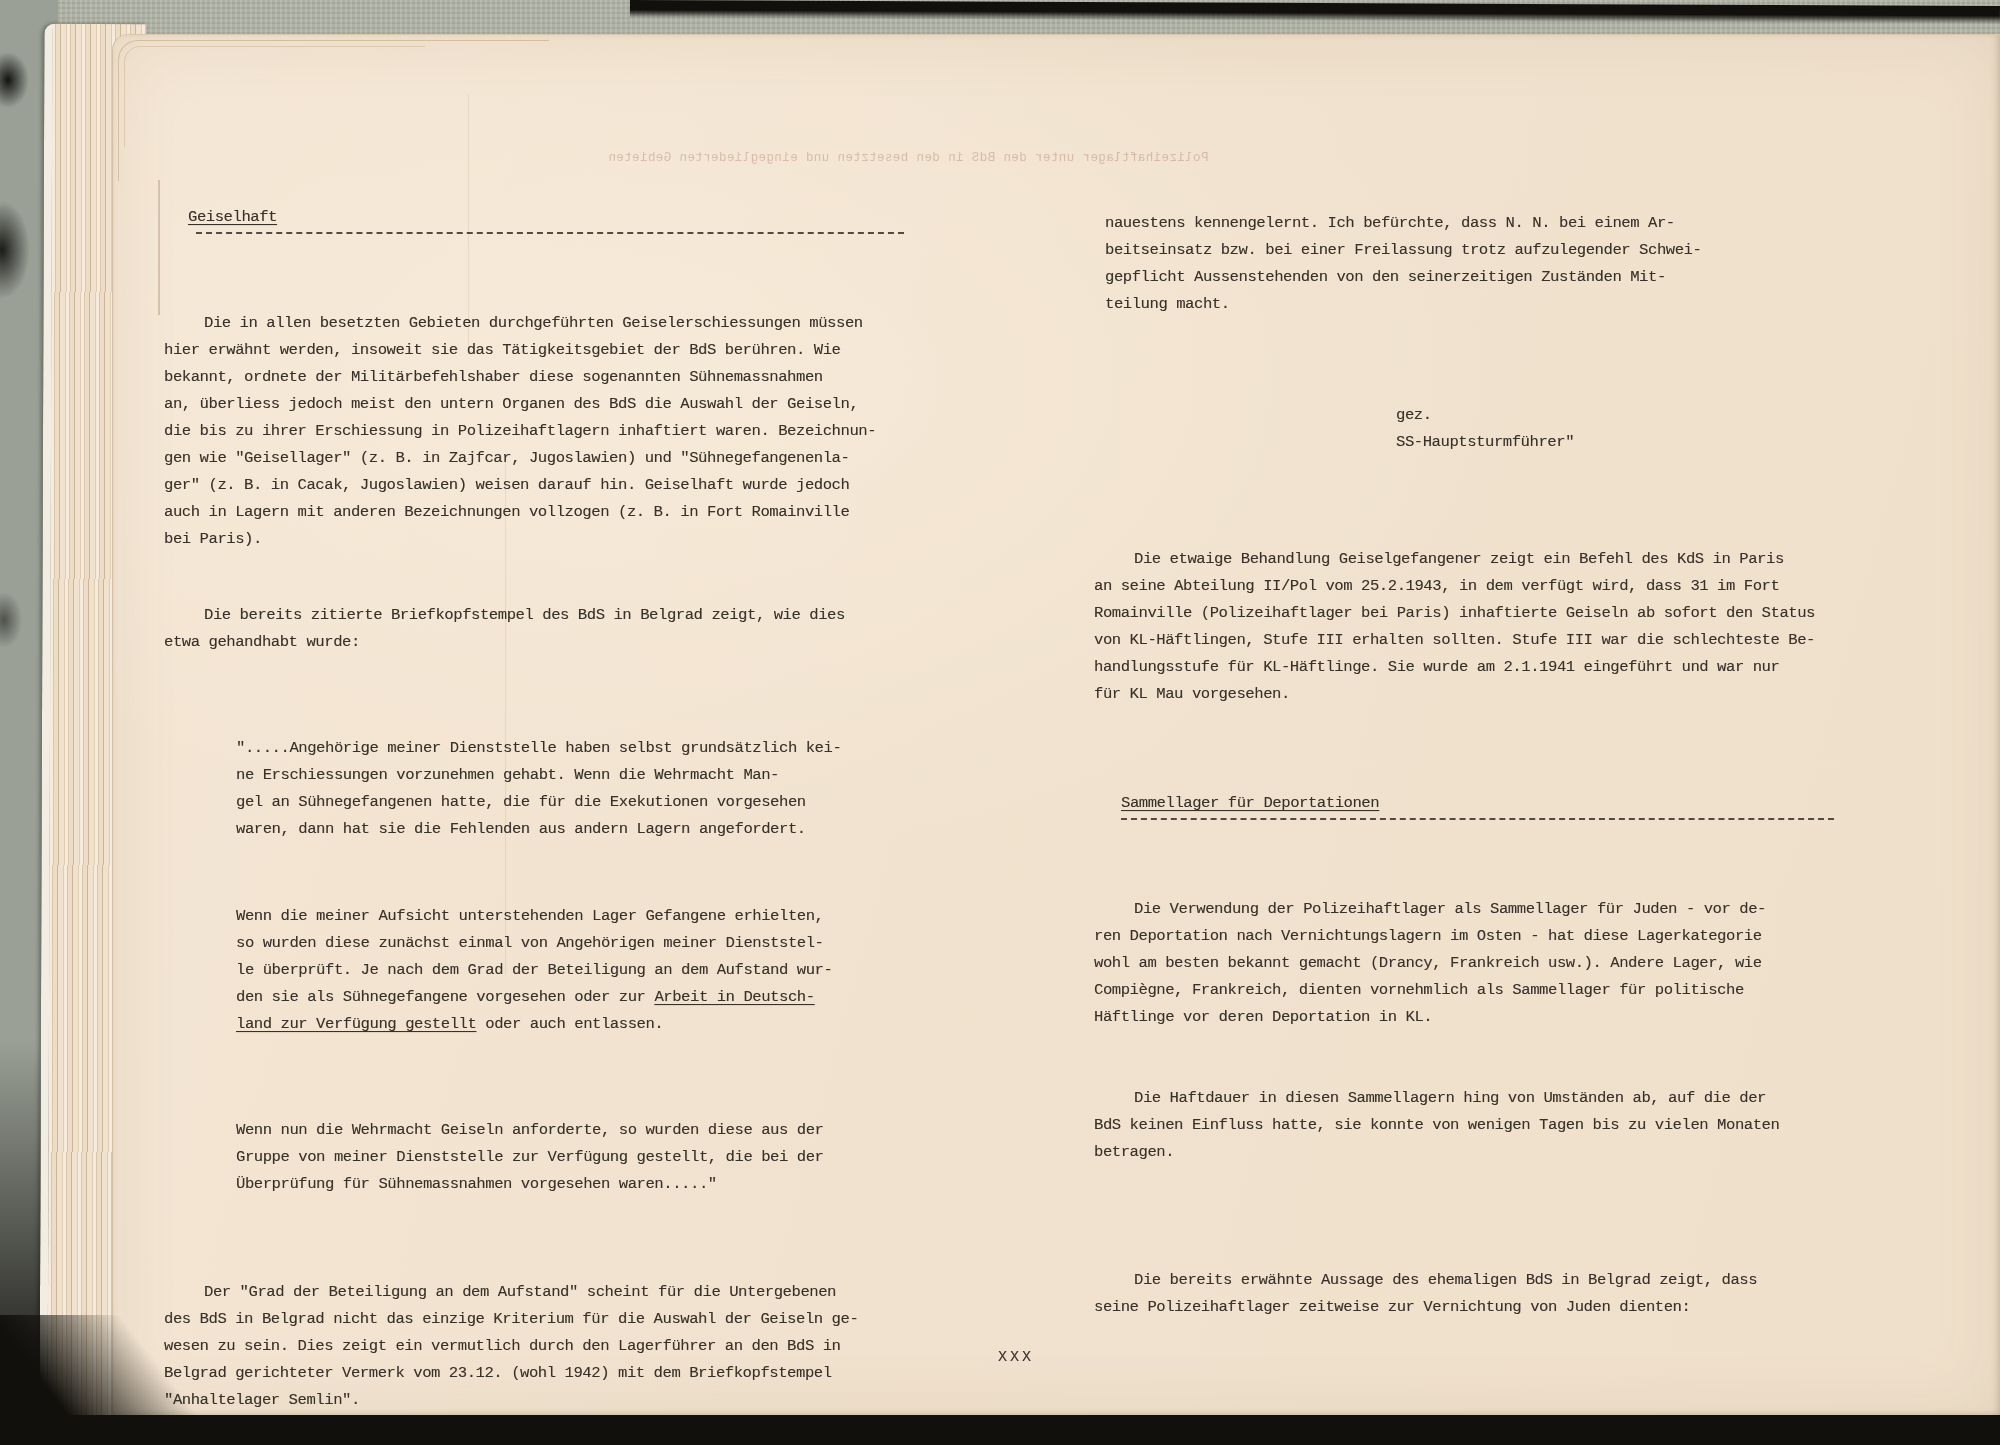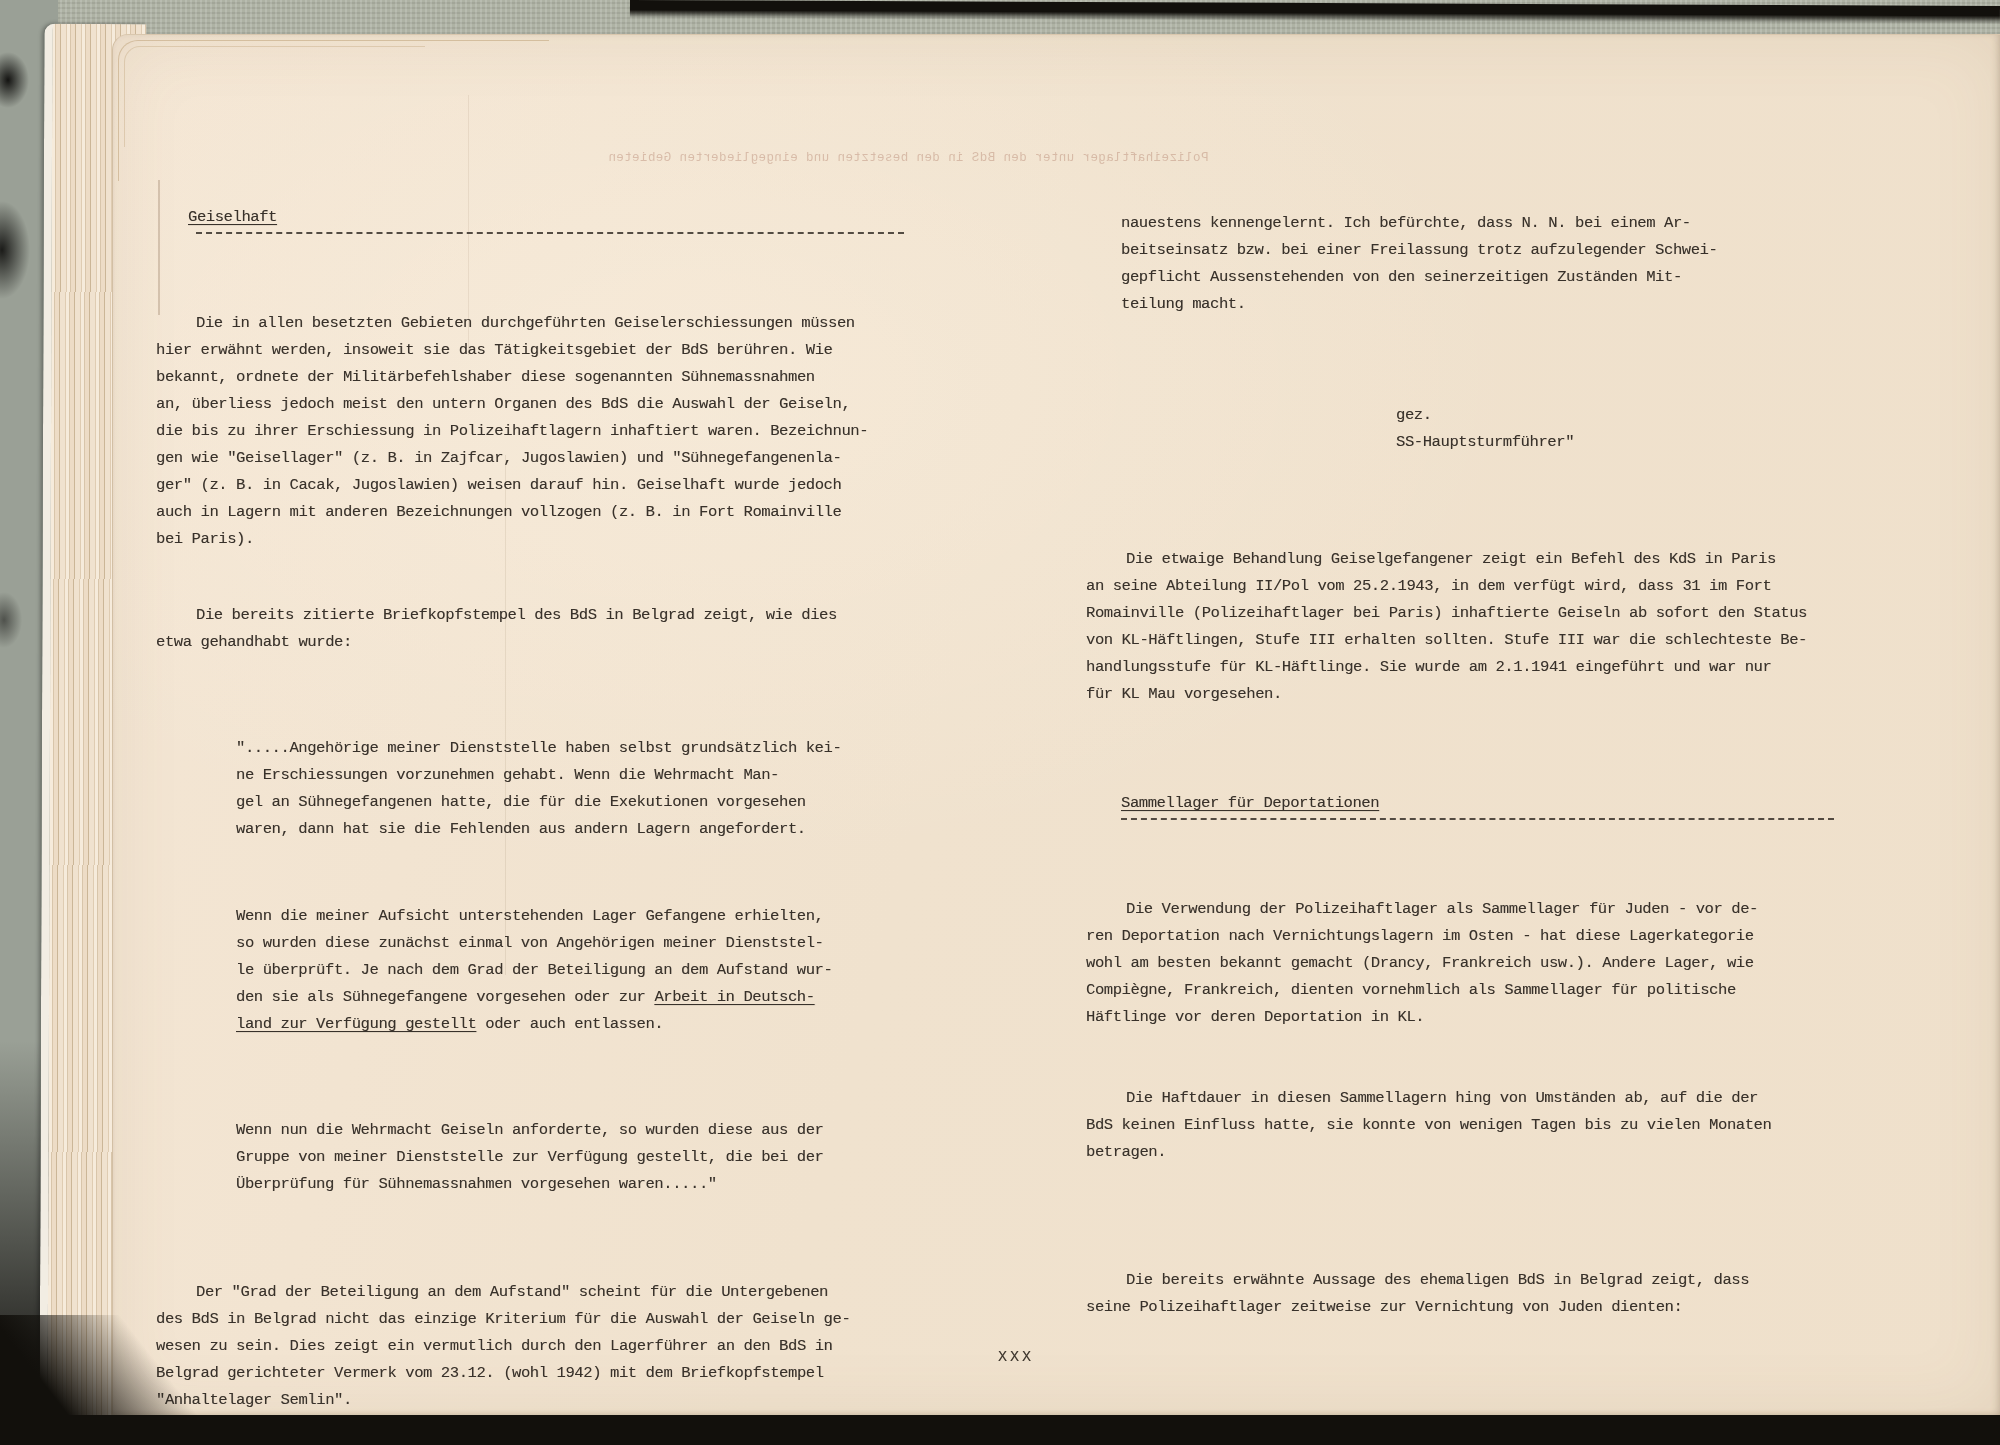--- a/index.html
+++ b/index.html
@@ -110,24 +110,24 @@
     text-decoration:underline;text-underline-offset:3px;text-decoration-thickness:1px;
     white-space:nowrap;
   }
   .hd-wrap{white-space:normal;}
   .hd-wrap .dash{
     display:block;height:0;margin:1px 0 0 40px;
     border-top:2px dashed var(--ink);opacity:.85;
   }
   .hd-wrap.r .hd{margin-left:35px;}
   .hd-wrap.r .dash{margin-left:35px;}
-  .para{margin:22px 0 0 0;text-indent:40px;}
+  .para{margin:22px 0 0 8px;text-indent:40px;}
   .quote{margin:25px 0 0 80px;}
   .quote.q2{margin-top:6px;}
-  .quote.r{margin-left:35px;margin-top:0;}
+  .quote.r{margin-left:19px;margin-top:0;}
   .m27{margin-top:27px;}
   .m20{margin-top:20px;}
   .m28{margin-top:28px;}
   .m33{margin-top:33px;}
   .m36{margin-top:36px;}
   .sig{margin:30px 0 0 310px;white-space:pre-line;}
   .uline{text-decoration:underline;text-underline-offset:3px;text-decoration-thickness:1.2px;}
   .pageno{
     position:absolute;left:838px;top:1314px;width:130px;text-align:center;
     color:#3f372e;font-size:15px;letter-spacing:3px;

